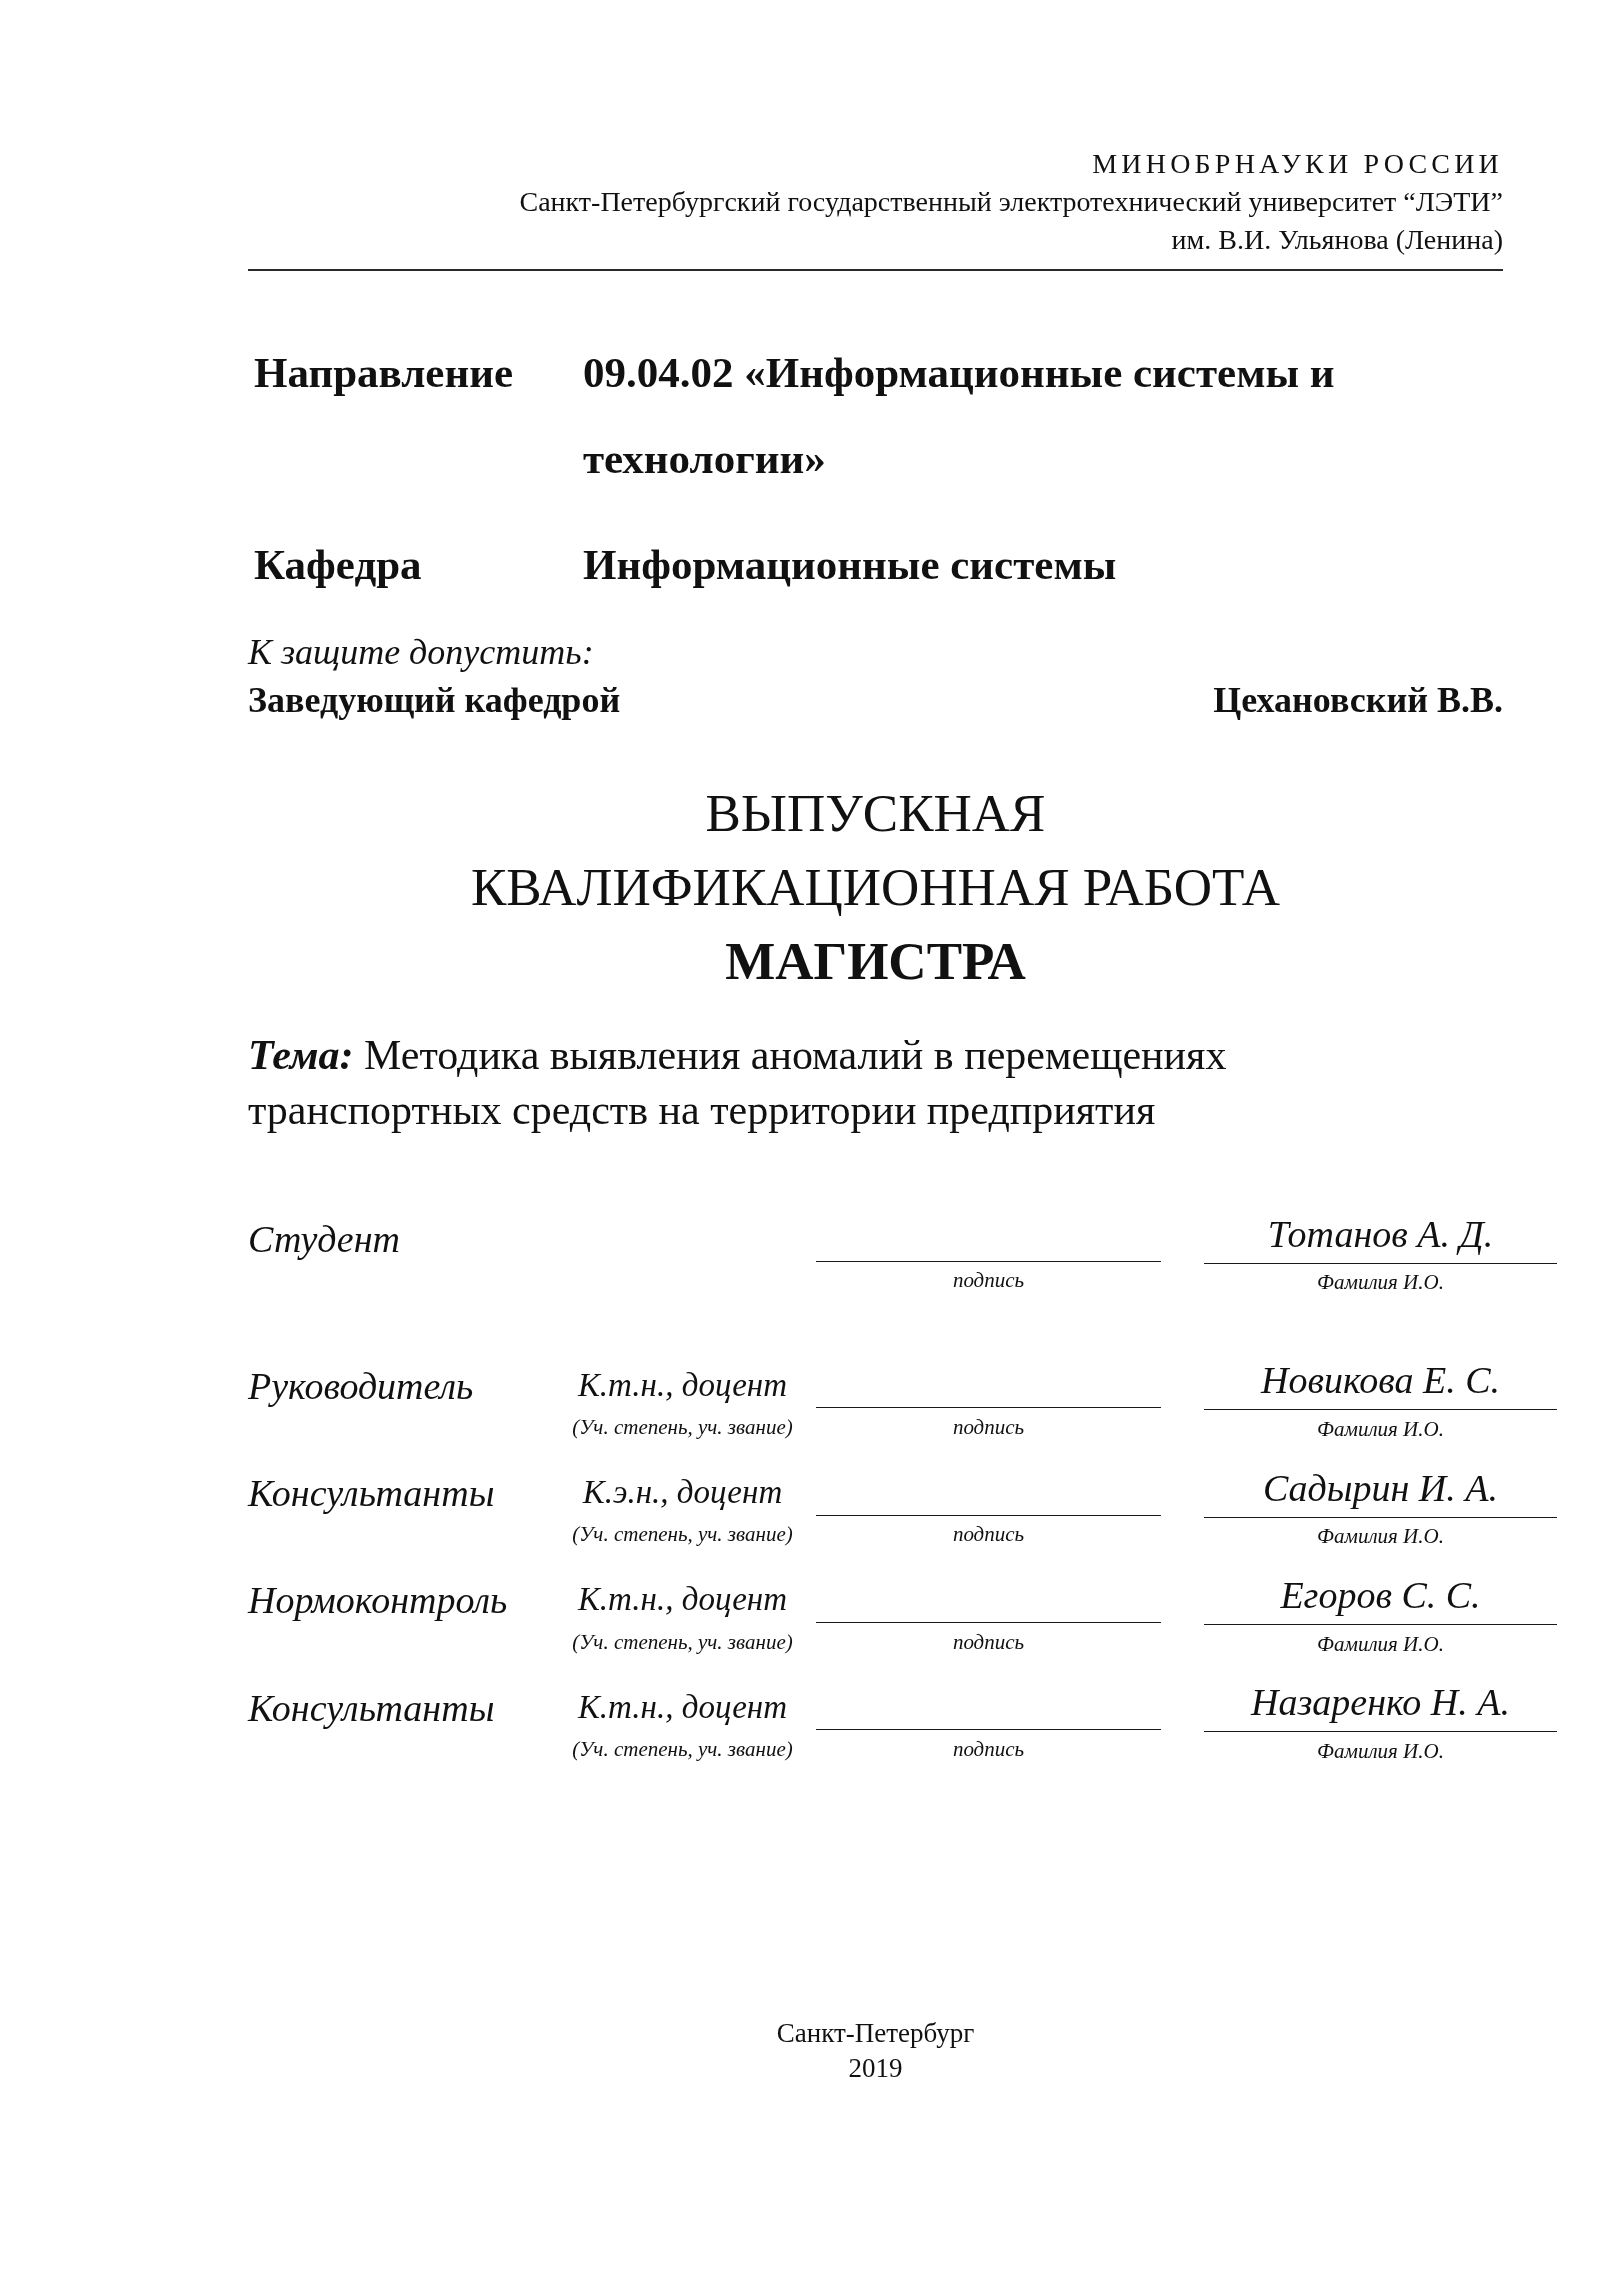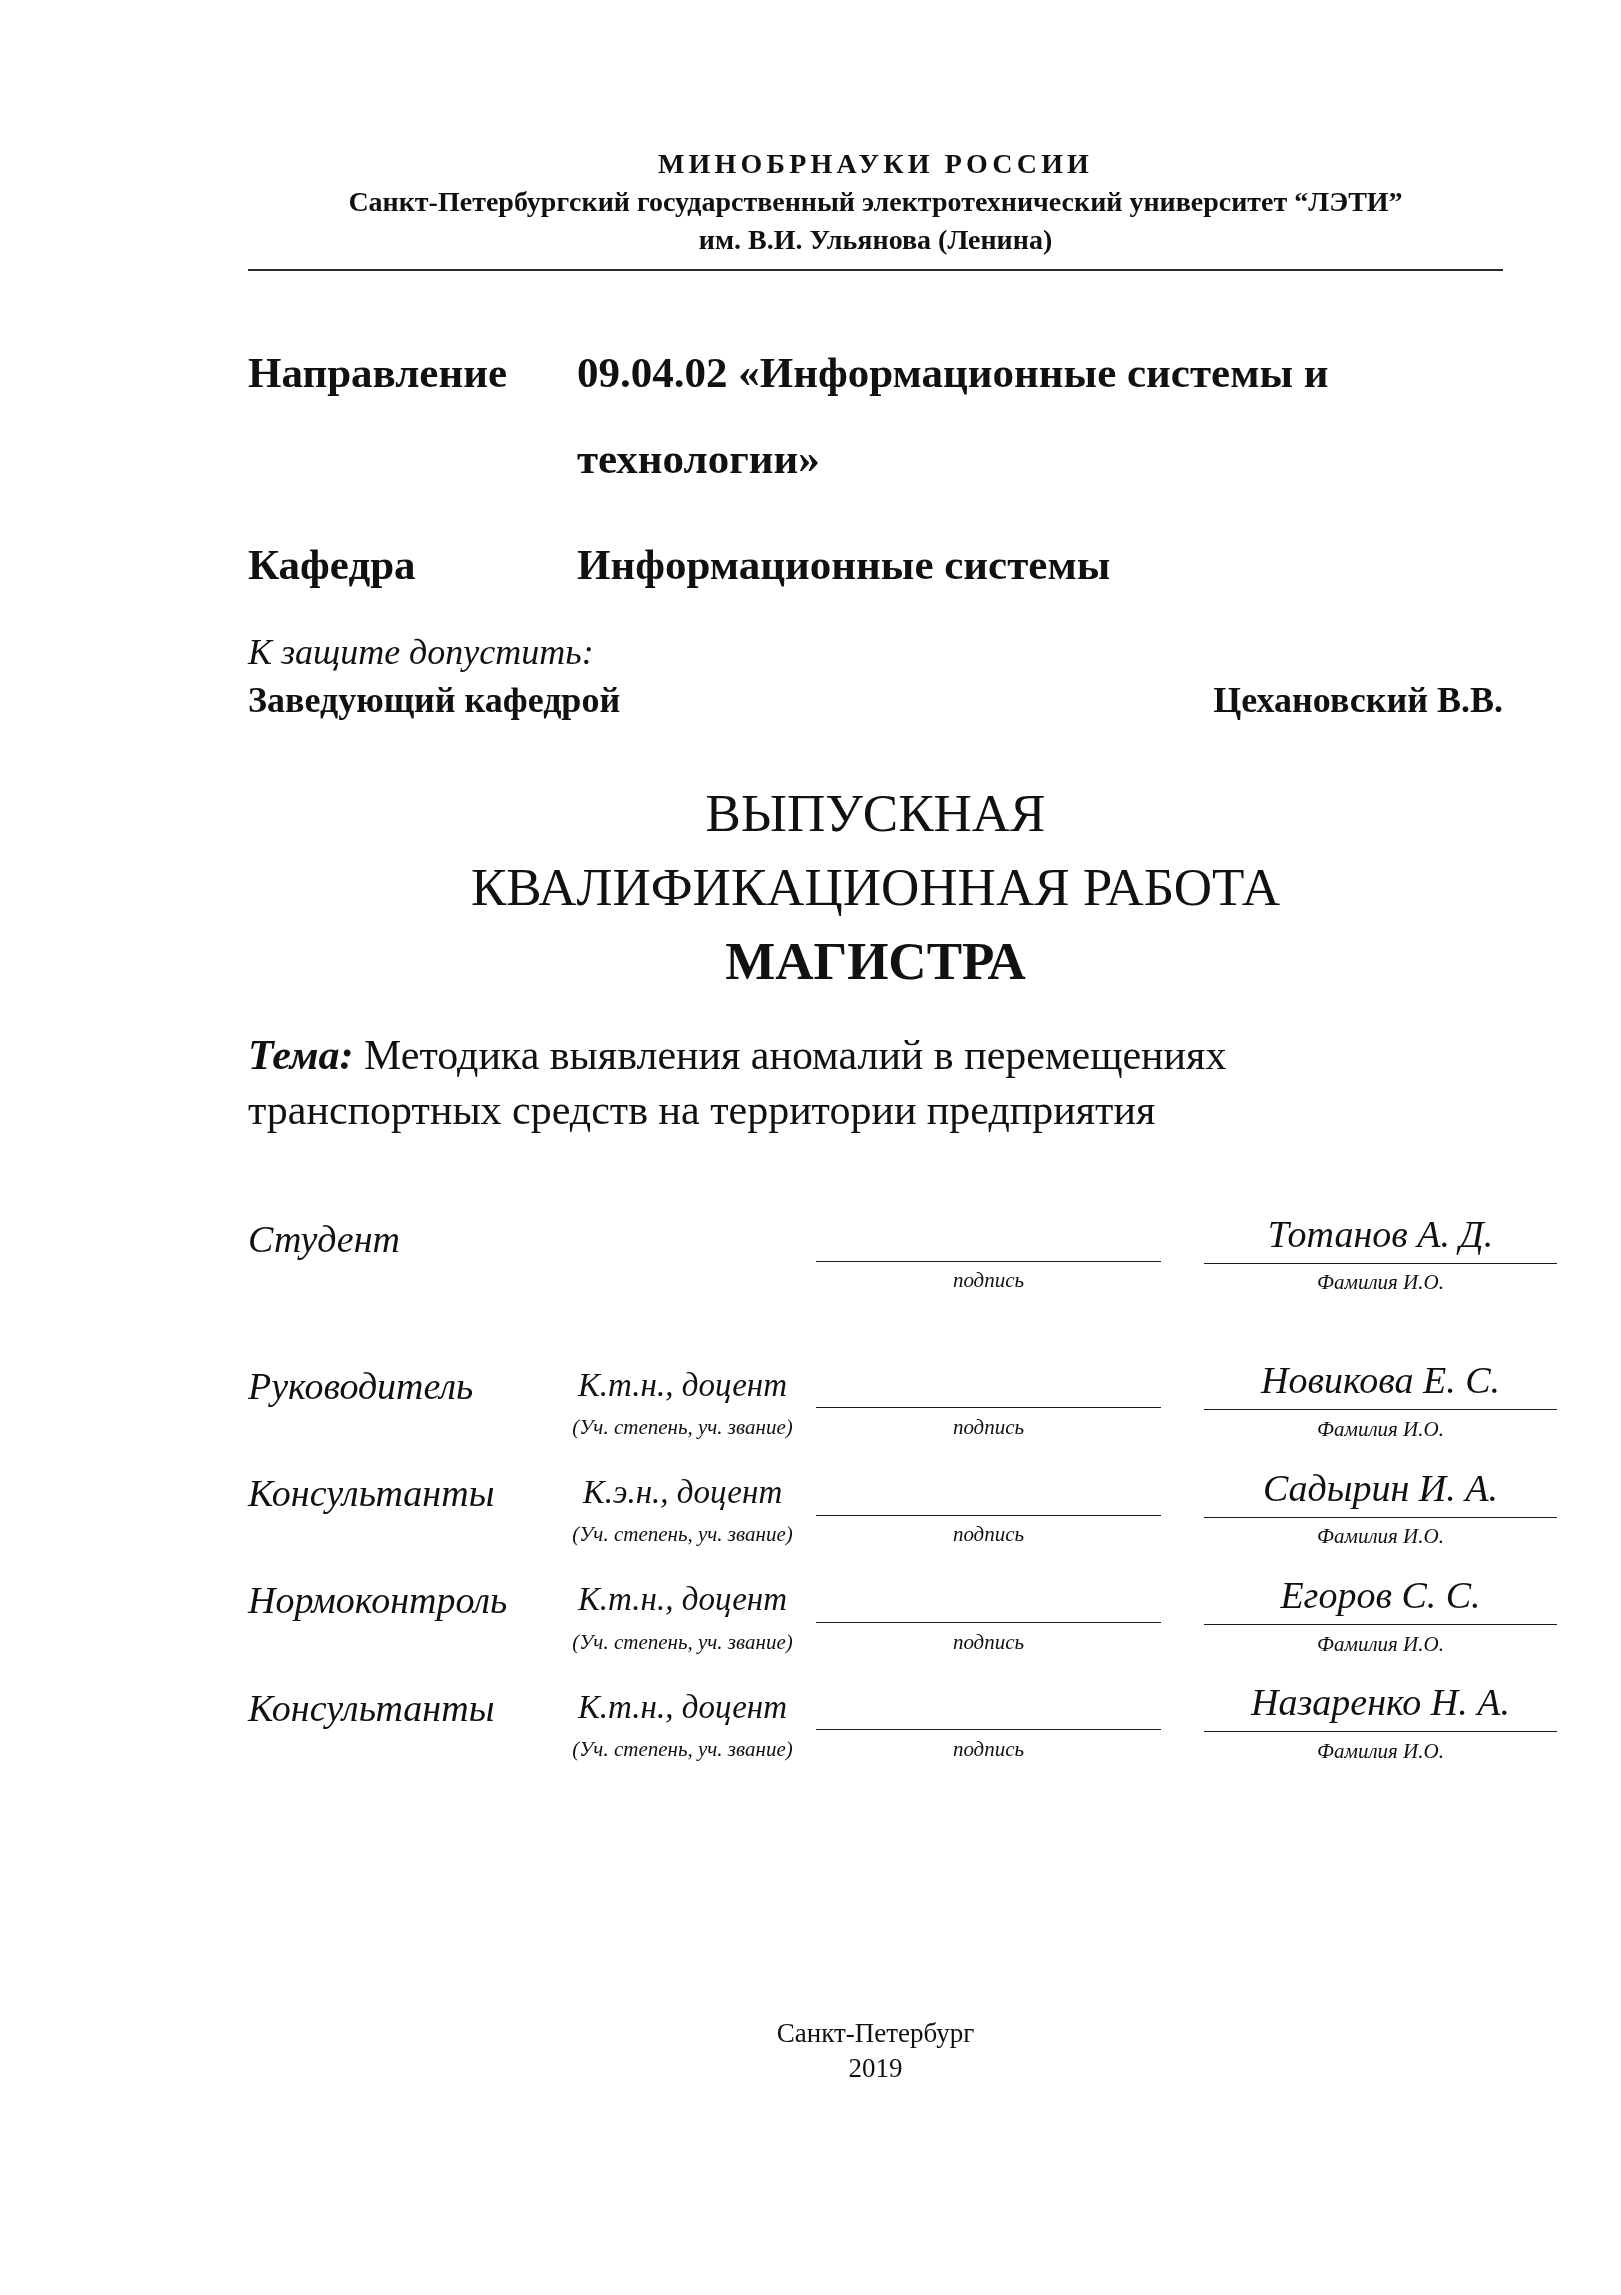--- a/index.html
+++ b/index.html
@@ -12,30 +12,30 @@
     color: #111111;
     font-family: "Liberation Serif", "DejaVu Serif", serif;
     overflow: hidden;
     padding-top: 145px;
   }
   .content {
     margin-left: 248px;
     margin-right: 64px; 
   }
   
-  .org-header { width: 1255px; text-align: center; font-weight: bold; }
+  .org-header { width: 1255px; text-align: right; font-weight: normal; }
   .org-line1 { font-size: 28px; line-height: 1.35; letter-spacing: 0.15em; }
   .org-line2, .org-line3 { font-size: 28px; line-height: 1.35; }
   .header-rule {
     width: 1255px; height: 0;
     border-bottom: 2.4px solid #2a2a2a;
     margin-top: 11px;
   }
   
-  .fields { margin-top: 59px; width: 1255px; }
+  .fields { margin-top: 59px; width: 1255px; margin-left: 6px; }
   .field-row {
     display: grid;
     grid-template-columns: 329px 1fr;
     font-weight: bold;
     font-size: 43px;
     line-height: 2.0;
     margin-bottom: 19.6px;
   }
   .field-value { max-width: 832px; }
   

